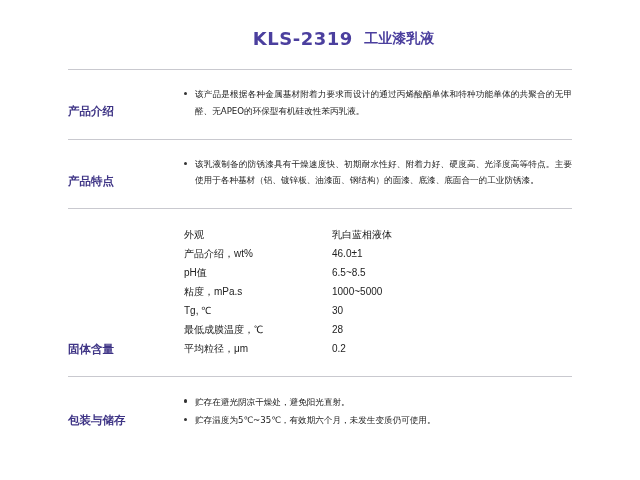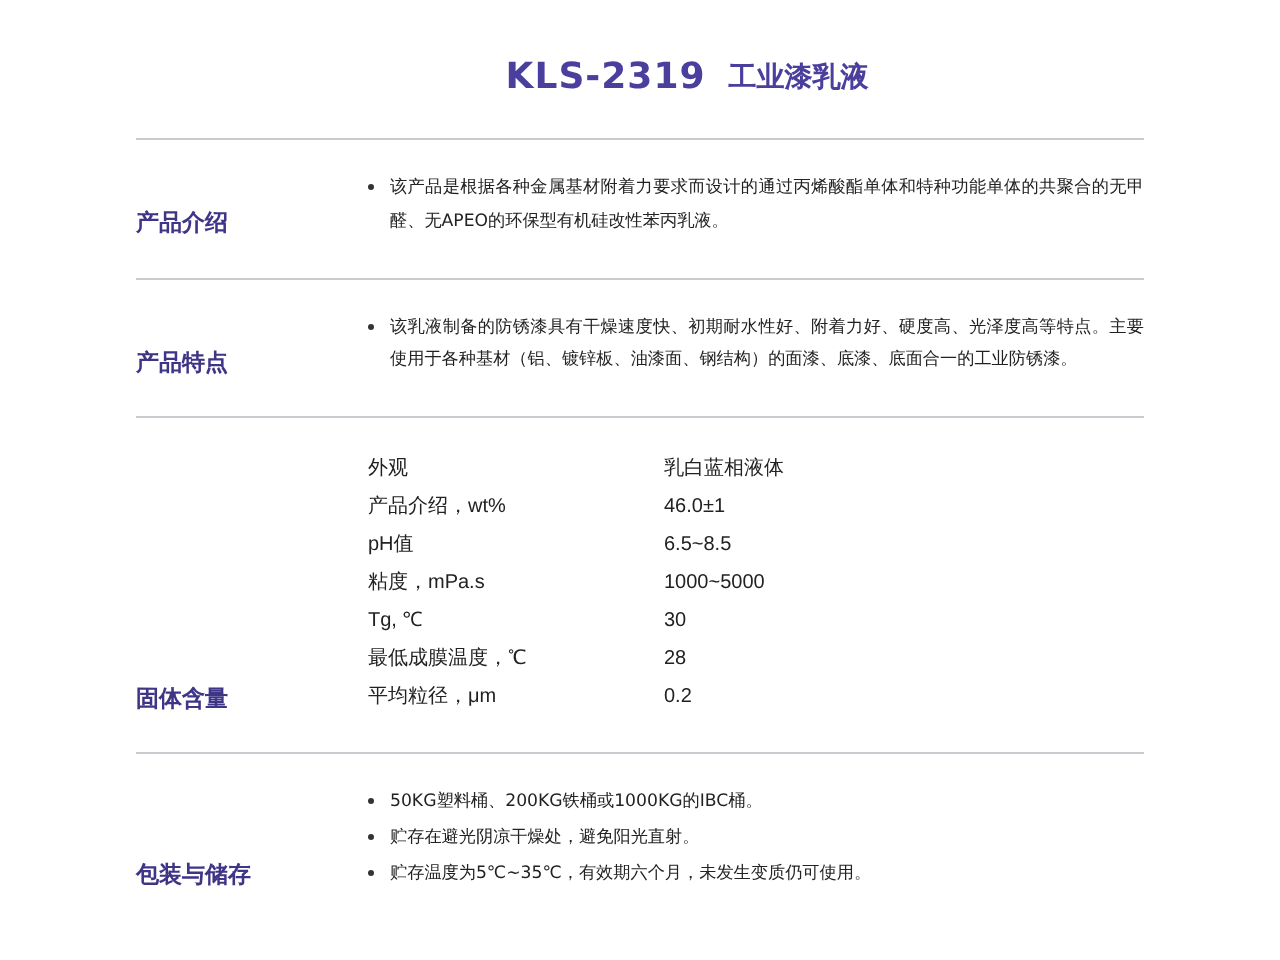--- a/index.html
+++ b/index.html
@@ -200,21 +200,20 @@
       </div>
     </div>
 
     <div class="rule"></div>
 
     <div class="section sec-pack">
       <div class="sec-label">包装与储存</div>
       <div class="sec-body">
         <div class="bullet-item">
           <span class="dot"></span>
-          <span>50KG塑料桶、200KG铁桶或1000KG的IBC桶。</span>
         </div>
         <div class="bullet-item">
           <span class="dot"></span>
           <span>贮存在避光阴凉干燥处，避免阳光直射。</span>
         </div>
         <div class="bullet-item">
           <span class="dot"></span>
           <span>贮存温度为5℃~35℃，有效期六个月，未发生变质仍可使用。</span>
         </div>
       </div>

